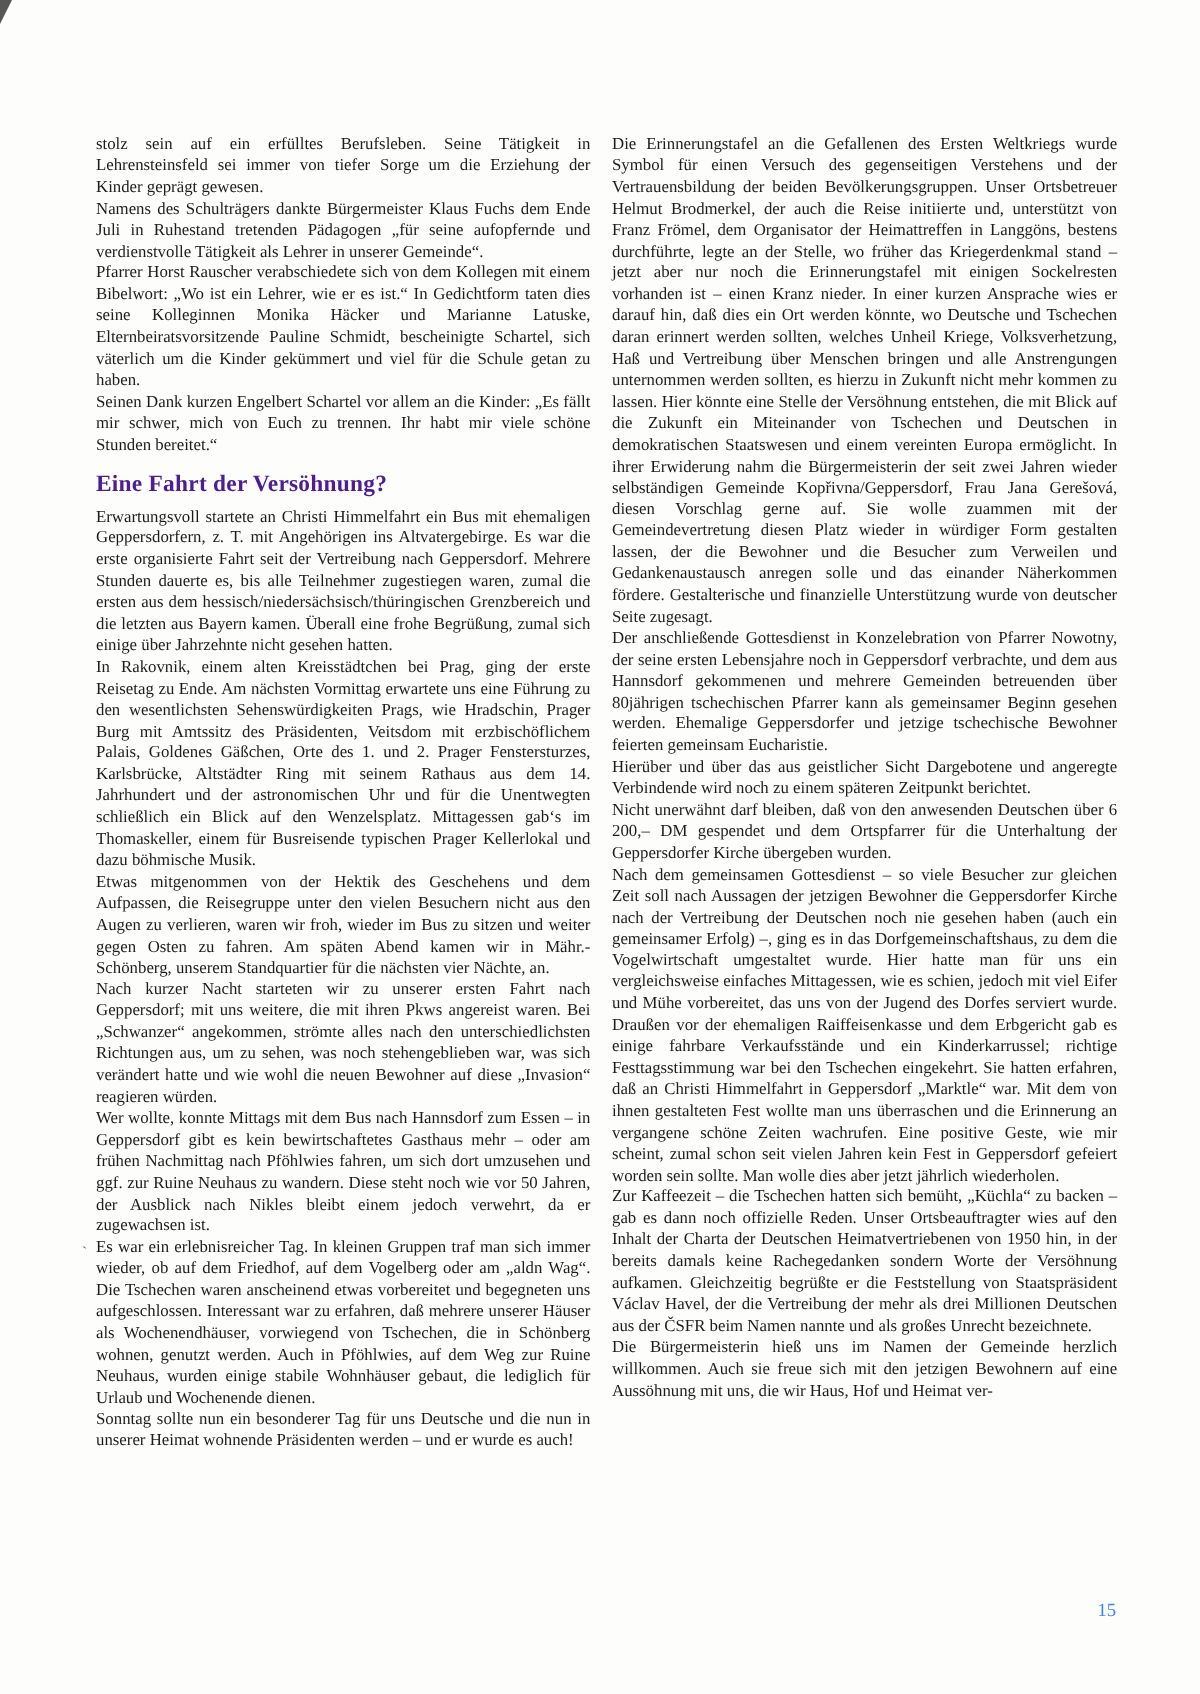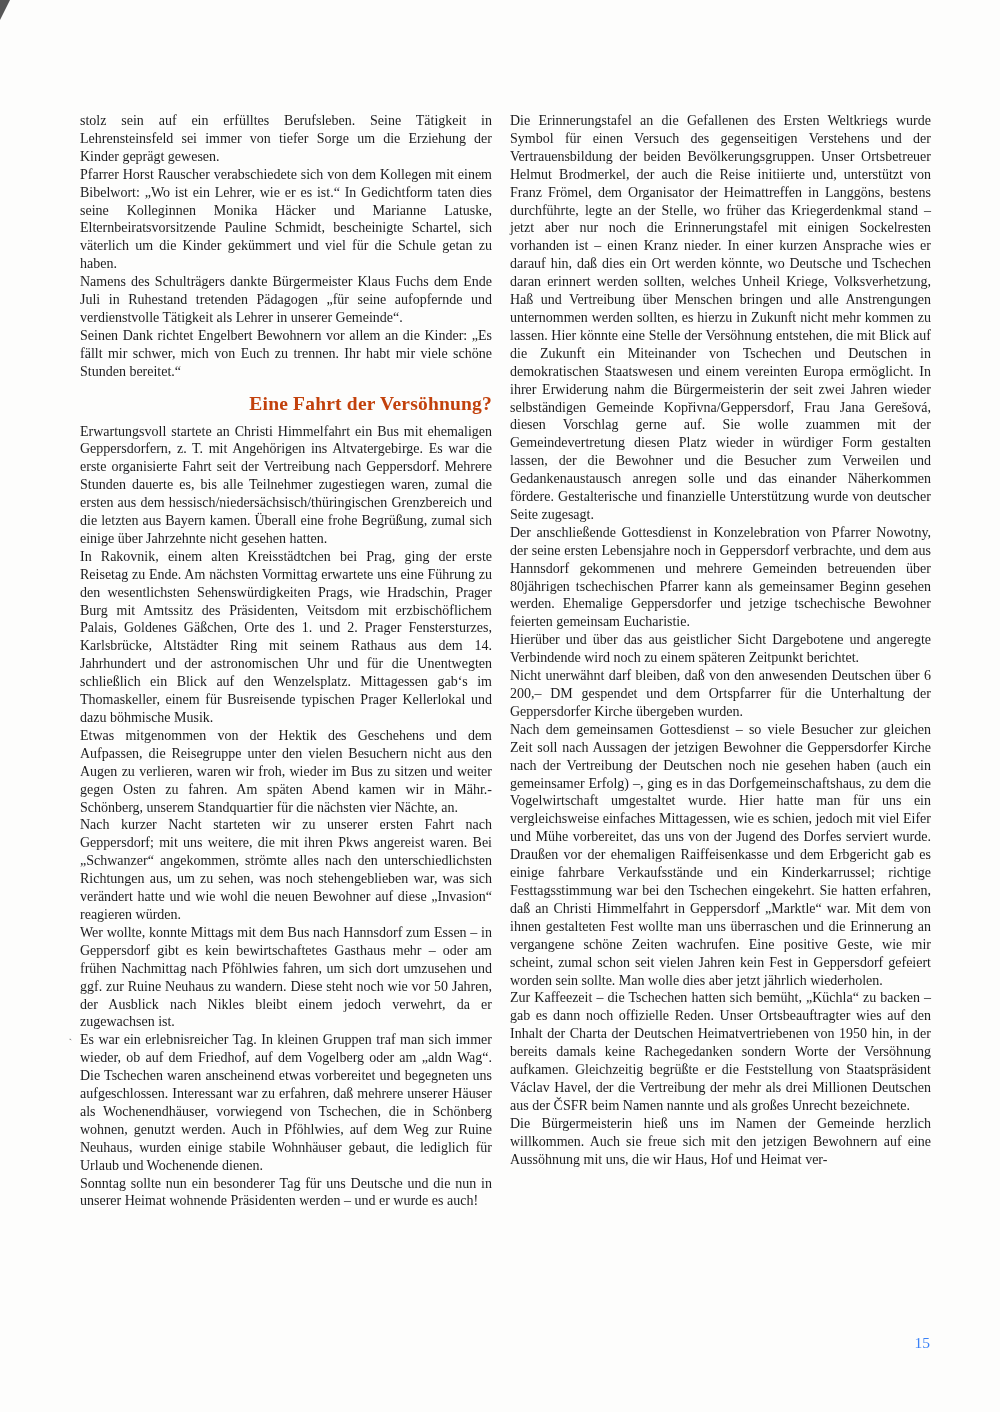--- a/index.html
+++ b/index.html
@@ -51,23 +51,23 @@
   .col.left  { width: 412px; }
   .col.right { width: 421px; font-family: Liberation Serif, serif; }
   .col p {
     margin: 0;
     padding: 0;
   }
   .section-heading {
     margin: 14px 0 10px 0;
     font-size: 19.5px;
     font-weight: bold;
-    text-align: right;
+    text-align: left;
     letter-spacing: 0.2px;
-    color: #c2410c;
+    color: #4c1d95;
   }
   .page-number {
     position: absolute;
     top: 1334px;
     right: 70px;
     font-size: 15.5px;
     color: #3b82f6;
   }
 </style>
 </head>
@@ -75,23 +75,23 @@
 
 <div class="sheet">
 
   <div class="corner-mark"></div>
   <div class="margin-tick">`</div>
 
   <div class="columns">
 
     <div class="col left">
       <p>stolz sein auf ein erfülltes Berufsleben. Seine Tätigkeit in Lehrensteinsfeld sei immer von tiefer Sorge um die Erziehung der Kinder geprägt gewesen.</p>
+      <p>Namens des Schulträgers dankte Bürgermeister Klaus Fuchs dem Ende Juli in Ruhestand tretenden Pädagogen „für seine aufopfernde und verdienstvolle Tätigkeit als Lehrer in unserer Gemeinde“.</p>
       <p>Pfarrer Horst Rauscher verabschiedete sich von dem Kollegen mit einem Bibelwort: „Wo ist ein Lehrer, wie er es ist.“ In Gedichtform taten dies seine Kolleginnen Monika Häcker und Marianne Latuske, Elternbeiratsvorsitzende Pauline Schmidt, bescheinigte Schartel, sich väterlich um die Kinder gekümmert und viel für die Schule getan zu haben.</p>
-      <p>Namens des Schulträgers dankte Bürgermeister Klaus Fuchs dem Ende Juli in Ruhestand tretenden Pädagogen „für seine aufopfernde und verdienstvolle Tätigkeit als Lehrer in unserer Gemeinde“.</p>
-      <p>Seinen Dank richtet Engelbert Bewohnern vor allem an die Kinder: „Es fällt mir schwer, mich von Euch zu trennen.  Ihr habt mir viele schöne Stunden bereitet.“</p>
+      <p>Seinen Dank kurzen Engelbert Schartel vor allem an die Kinder: „Es fällt mir schwer, mich von Euch zu trennen.  Ihr habt mir viele schöne Stunden bereitet.“</p>
 
       <h2 class="section-heading">Eine Fahrt der Versöhnung?</h2>
 
       <p>Erwartungsvoll startete an Christi Himmelfahrt ein Bus mit ehemaligen Geppersdorfern, z. T. mit Angehörigen ins Altvatergebirge. Es war die erste organisierte Fahrt seit der Vertreibung nach Geppersdorf. Mehrere Stunden dauerte es, bis alle Teilnehmer zugestiegen waren, zumal die ersten aus dem hessisch/niedersächsisch/thüringischen Grenzbereich und die letzten aus Bayern kamen. Überall eine frohe Begrüßung, zumal sich einige über Jahrzehnte nicht gesehen hatten.</p>
       <p>In Rakovnik, einem alten Kreisstädtchen bei Prag, ging der erste Reisetag zu Ende. Am nächsten Vormittag erwartete uns eine Führung zu den wesentlichsten Sehenswürdigkeiten Prags, wie Hradschin, Prager Burg mit Amtssitz des Präsidenten, Veitsdom mit erzbischöflichem Palais, Goldenes Gäßchen, Orte des 1. und 2. Prager Fenstersturzes, Karlsbrücke, Altstädter Ring mit seinem Rathaus aus dem 14. Jahrhundert und der astronomischen Uhr und für die Unentwegten schließlich ein Blick auf den Wenzelsplatz. Mittagessen gab‘s im Thomaskeller, einem für Busreisende typischen Prager Kellerlokal und dazu böhmische Musik.</p>
       <p>Etwas mitgenommen von der Hektik des Geschehens und dem Aufpassen, die Reisegruppe unter den vielen Besuchern nicht aus den Augen zu verlieren, waren wir froh, wieder im Bus zu sitzen und weiter gegen Osten zu fahren.  Am späten Abend kamen wir in Mähr.-Schönberg, unserem Standquartier für die nächsten vier Nächte, an.</p>
       <p>Nach kurzer Nacht starteten wir zu unserer ersten Fahrt nach Geppersdorf; mit uns weitere, die mit ihren Pkws angereist waren. Bei „Schwanzer“ angekommen, strömte alles nach den unterschiedlichsten Richtungen aus, um zu sehen, was noch stehengeblieben war, was sich verändert hatte und wie wohl die neuen Bewohner auf diese „Invasion“ reagieren würden.</p>
       <p>Wer wollte, konnte Mittags mit dem Bus nach Hannsdorf zum Essen – in Geppersdorf gibt es kein bewirtschaftetes Gasthaus mehr – oder am frühen Nachmittag nach Pföhlwies fahren, um sich dort umzusehen und ggf. zur Ruine Neuhaus zu wandern. Diese steht noch wie vor 50 Jahren, der Ausblick nach Nikles bleibt einem jedoch verwehrt, da er zugewachsen ist.</p>
       <p>Es war ein erlebnisreicher Tag. In kleinen Gruppen traf man sich immer wieder, ob auf dem Friedhof, auf dem Vogelberg oder am „aldn Wag“. Die Tschechen waren anscheinend etwas vorbereitet und begegneten uns aufgeschlossen. Interessant war zu erfahren, daß mehrere unserer Häuser als Wochenendhäuser, vorwiegend von Tschechen, die in Schönberg wohnen, genutzt werden. Auch in Pföhlwies, auf dem Weg zur Ruine Neuhaus, wurden einige stabile Wohnhäuser gebaut, die lediglich für Urlaub und Wochenende dienen.</p>
       <p>Sonntag sollte nun ein besonderer Tag für uns Deutsche und die nun in unserer Heimat wohnende Präsidenten werden – und er wurde es auch!</p>

